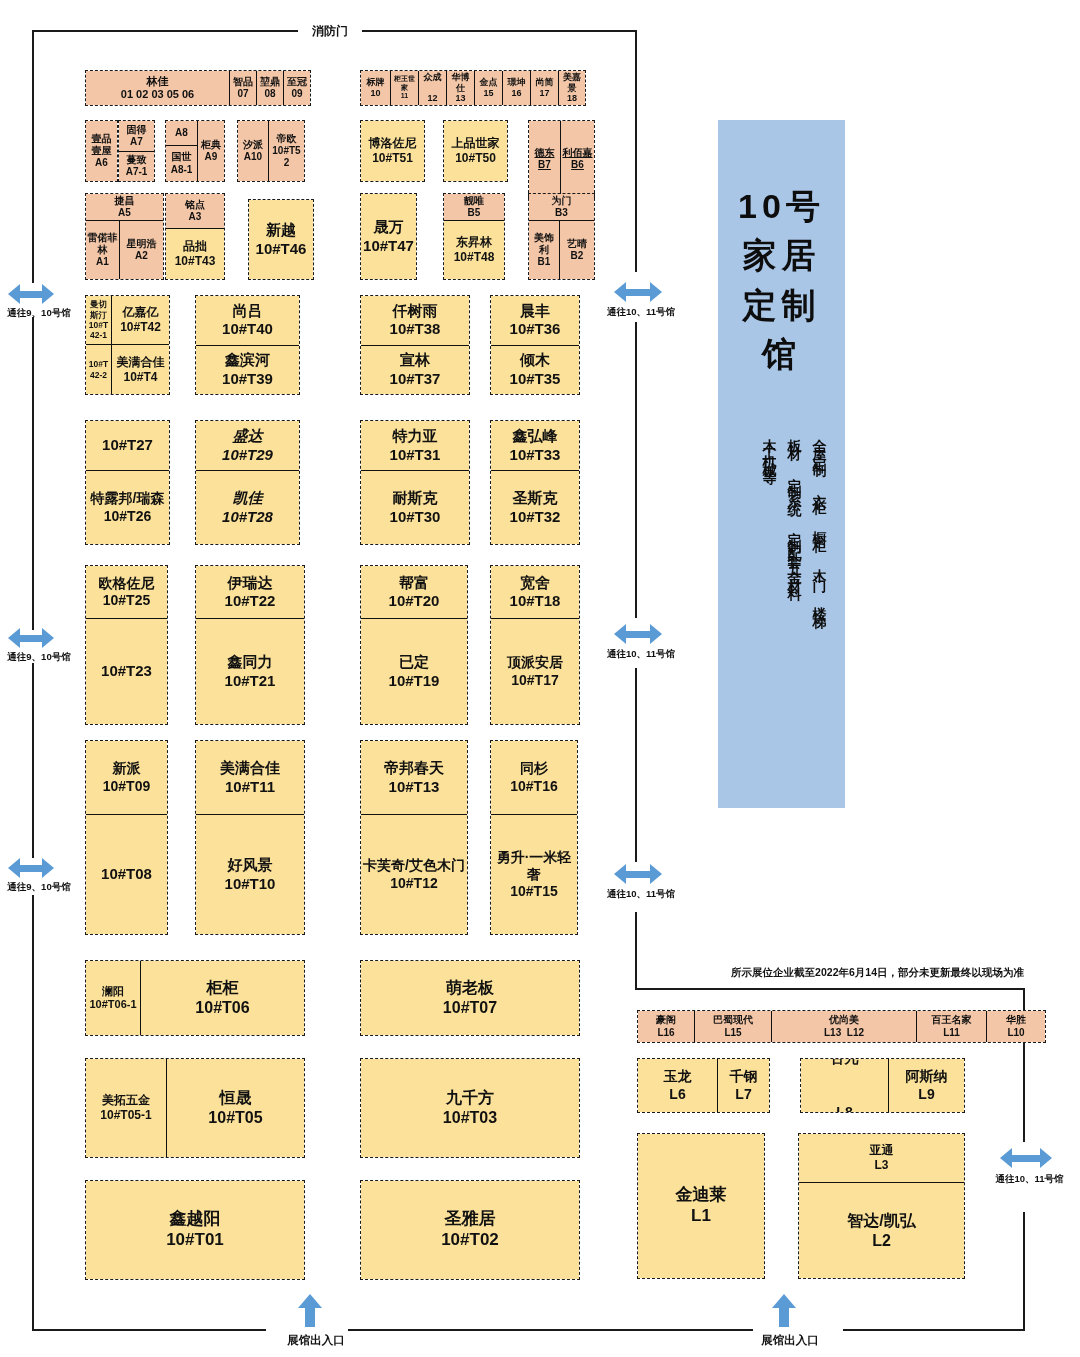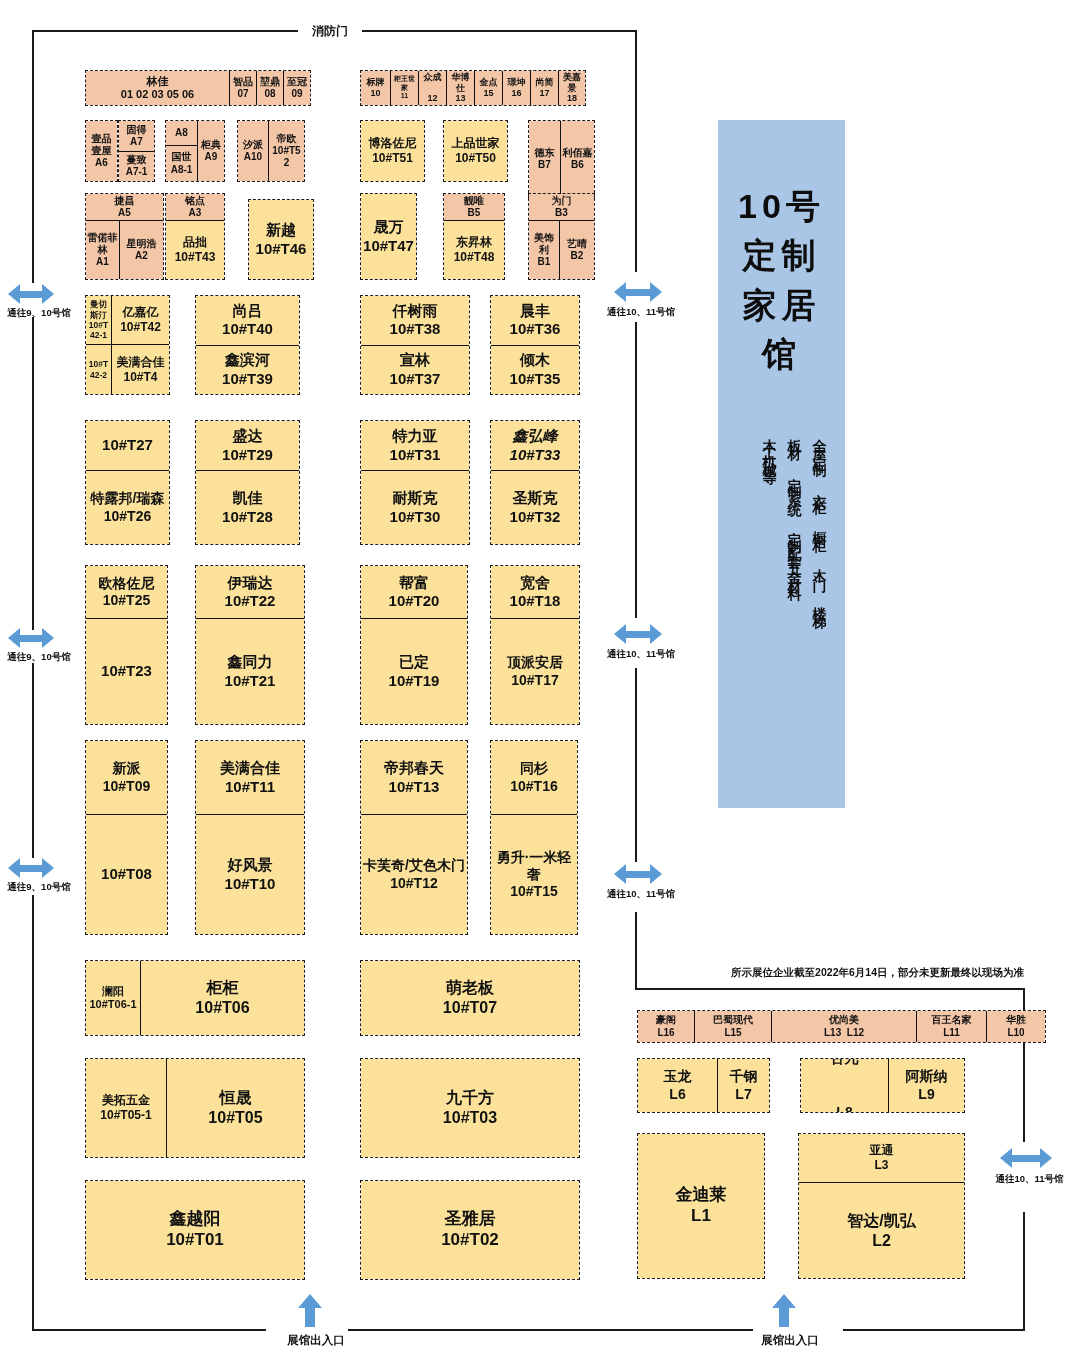--- a/index.html
+++ b/index.html
@@ -94,22 +94,22 @@
     <span class="bar"></span>
   </div>
 <div class="lbl" style="left:982px;top:1173px;width:95px;font-size:9.5px;">通往10、11号馆</div>
 
 <div class="up-arrow" style="left:298px;top:1294px;"></div>
 <div class="up-arrow" style="left:772px;top:1294px;"></div>
 
 <div class="panel">
   <div class="title">
     <div>10号</div>
+    <div>家居</div>
     <div>定制</div>
-    <div>家居</div>
     <div>馆</div>
   </div>
   <div class="cats">
     <div class="vcol">全屋定制、衣柜、橱柜、木门、楼梯、</div>
     <div class="vcol">板材、定制系统、定制配套五金材料、</div>
     <div class="vcol">木工机械等</div>
   </div>
 </div>
 
 <div class="booth" style="left:85px;top:70px;width:226px;height:36px;">
@@ -212,21 +212,21 @@
       <span class="nm">博洛佐尼</span>
       <span class="id">10#T51</span>
     </div>
 </div>
 <div class="booth" style="left:443px;top:120px;width:65px;height:62px;">
   <div class="cell yellow fs12">
       <span class="nm">上品世家</span>
       <span class="id">10#T50</span>
     </div>
 </div>
-<div class="booth" style="left:528px;top:120px;width:67px;height:78px;">
+<div class="booth" style="left:528px;top:120px;width:67px;height:78px;text-decoration:underline;">
   <div class="cell pink fs10" style="flex:none;width:31px;">
       <span class="nm">德东</span>
       <span class="id">B7</span>
     </div>
   <div class="cell pink fs10 sep-l">
       <span class="nm">利佰嘉</span>
       <span class="id">B6</span>
     </div>
 </div>
 
@@ -240,21 +240,21 @@
         <span class="nm">雷偌菲林</span>
         <span class="id">A1</span>
       </div>
     <div class="cell pink fs10 sep-l">
         <span class="nm">星明浩</span>
         <span class="id">A2</span>
       </div>
   </div>
 </div>
 <div class="booth col" style="left:165px;top:193px;width:60px;height:87px;">
-  <div class="cell pink fs10" style="flex:none;height:26px;">
+  <div class="cell pink fs10" style="flex:none;height:34px;">
       <span class="nm">铭点</span>
       <span class="id">A3</span>
     </div>
   <div class="cell yellow fs12 sep-t">
       <span class="nm">品拙</span>
       <span class="id">10#T43</span>
     </div>
 </div>
 <div class="booth" style="left:248px;top:199px;width:66px;height:81px;">
   <div class="cell yellow fs15">
@@ -349,42 +349,42 @@
 
 <div class="booth col" style="left:85px;top:420px;width:85px;height:125px;">
   <div class="cell yellow fs15" style="flex:none;height:49px;">
       <span class="id">10#T27</span>
     </div>
   <div class="cell yellow fs14 sep-t">
       <span class="nm">特露邦/瑞森</span>
       <span class="id">10#T26</span>
     </div>
 </div>
-<div class="booth col" style="left:195px;top:420px;width:105px;height:125px;">
+<div class="booth col" style="left:195px;top:420px;width:105px;height:125px;font-style:italic;">
   <div class="cell yellow fs15" style="flex:none;height:49px;">
       <span class="nm">盛达</span>
       <span class="id">10#T29</span>
     </div>
   <div class="cell yellow fs15 sep-t">
       <span class="nm">凯佳</span>
       <span class="id">10#T28</span>
     </div>
 </div>
 <div class="booth col" style="left:360px;top:420px;width:110px;height:125px;">
   <div class="cell yellow fs15" style="flex:none;height:49px;">
       <span class="nm">特力亚</span>
       <span class="id">10#T31</span>
     </div>
   <div class="cell yellow fs15 sep-t">
       <span class="nm">耐斯克</span>
       <span class="id">10#T30</span>
     </div>
 </div>
 <div class="booth col" style="left:490px;top:420px;width:90px;height:125px;">
-  <div class="cell yellow fs15" style="flex:none;height:49px;font-style:italic;">
+  <div class="cell yellow fs15" style="flex:none;height:49px;">
       <span class="nm">鑫弘峰</span>
       <span class="id">10#T33</span>
     </div>
   <div class="cell yellow fs15 sep-t">
       <span class="nm">圣斯克</span>
       <span class="id">10#T32</span>
     </div>
 </div>
 
 <div class="booth col" style="left:85px;top:565px;width:83px;height:160px;">

